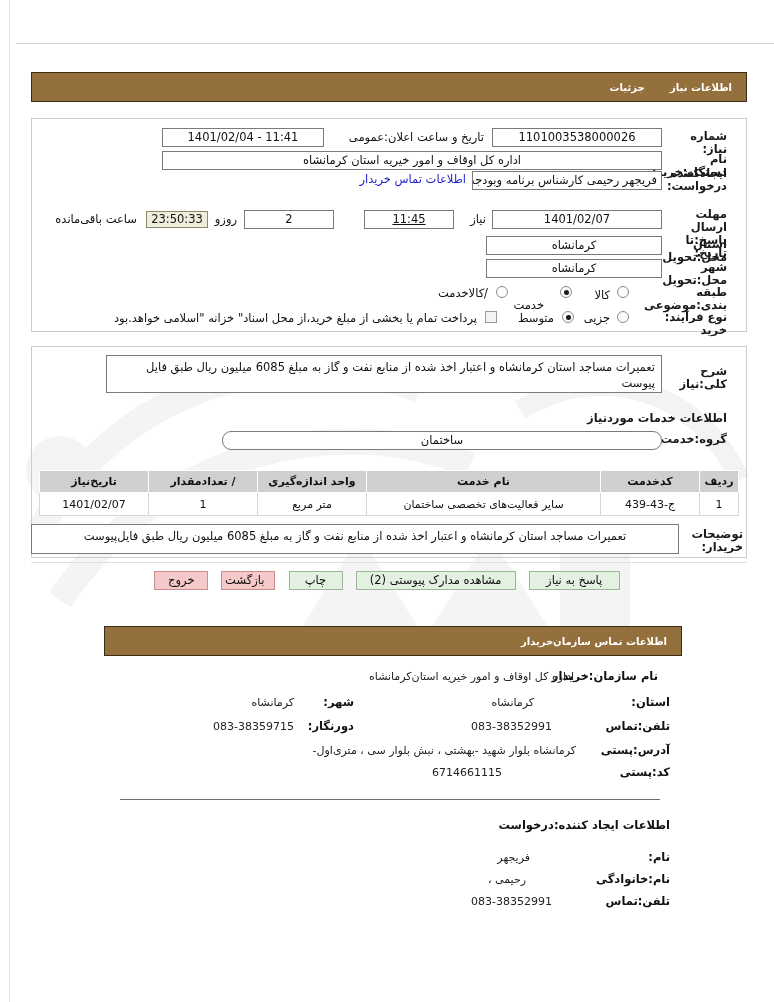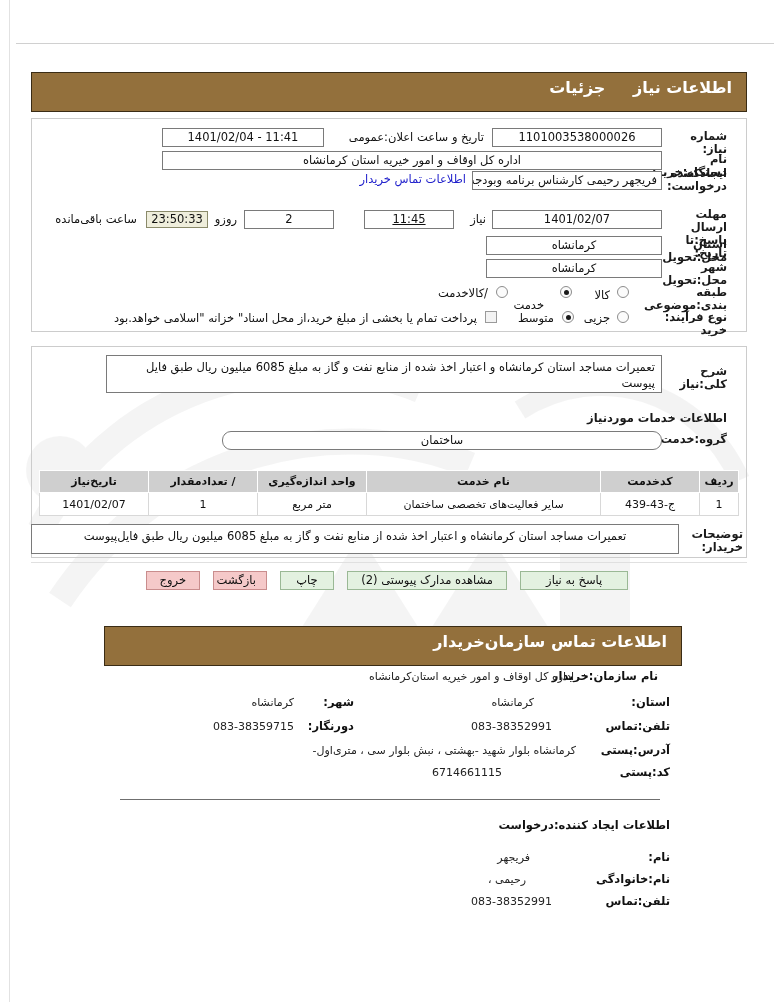--- a/index.html
+++ b/index.html
@@ -49,24 +49,24 @@
     width: 1px;
     height: 1002px;
     background: #e2e2e2;
     z-index: 1;
   }
 
   
   .barhead {
     background: #93703c;
     border: 1px solid #3a2c15;
-    height: 40px;
+    height: 30px;
     line-height: 30px;
     color: #ffffff;
-    font-size: 16px;
+    font-size: 10px;
     font-weight: bold;
     padding: 0 14px 0 10px;
     box-sizing: border-box;
     text-align: right;
     letter-spacing: 0;
   }
   #main-tabbar { position: absolute; left: 31px; top: 72px; width: 716px; }
   #main-tabbar .tab {
     display: inline-block;
     margin-left: 22px;
@@ -371,21 +371,21 @@
       </tbody>
     </table>
 
     <div class="lbl" style="right:31px; top:528px; width:58px;">توضیحات
 خریدار:</div>
     <div class="fbox tall" style="right:95px; top:524px; width:648px; height:30px; text-align:center;">تعمیرات مساجد استان کرمانشاه و اعتبار اخذ شده از منابع نفت و گاز به مبلغ 6085 میلیون ریال طبق فایل‌پیوست</div>
 
     <div class="soft-divider" style="top:562px;"></div>
 
     <div id="button-row">
-      <span class="btn btn-green" style="width:108px;">پاسخ به نیاز</span>
+      <span class="btn btn-green" style="width:91px;">پاسخ به نیاز</span>
       <span class="btn btn-green" style="width:160px;">مشاهده مدارک پیوستی (2)</span>
       <span class="btn btn-green" style="width:54px;">چاپ</span>
       <span class="btn btn-pink" style="width:54px;">بازگشت</span>
       <span class="btn btn-pink" style="width:54px;">خروج</span>
     </div>
 
     <div id="contact-header" class="barhead">اطلاعات  تماس سازمان‌خریدار</div>
 
     <div class="sec-lbl" style="right:116px; top:669px;">نام سازمان:خریدار</div>
     <div class="sec-val" style="right:200px; top:670px;">اداره کل اوقاف و امور خیریه استان‌کرمانشاه</div>

